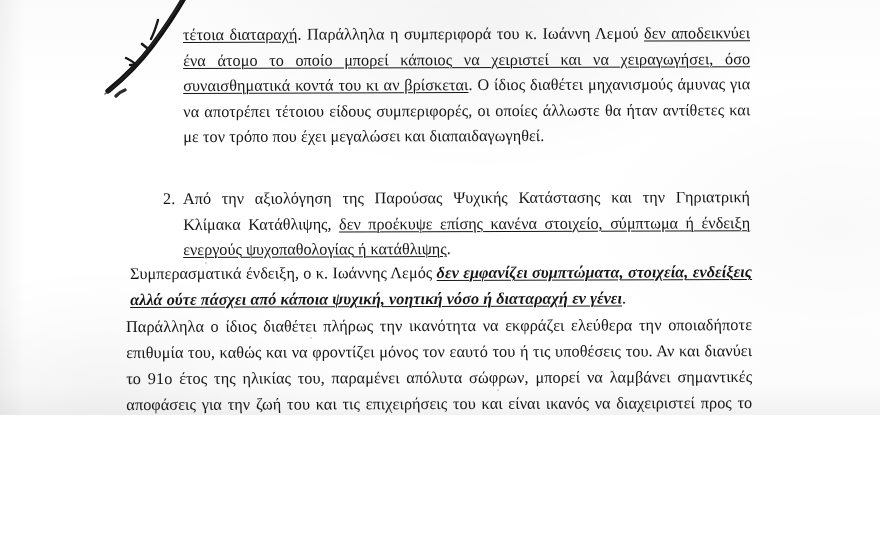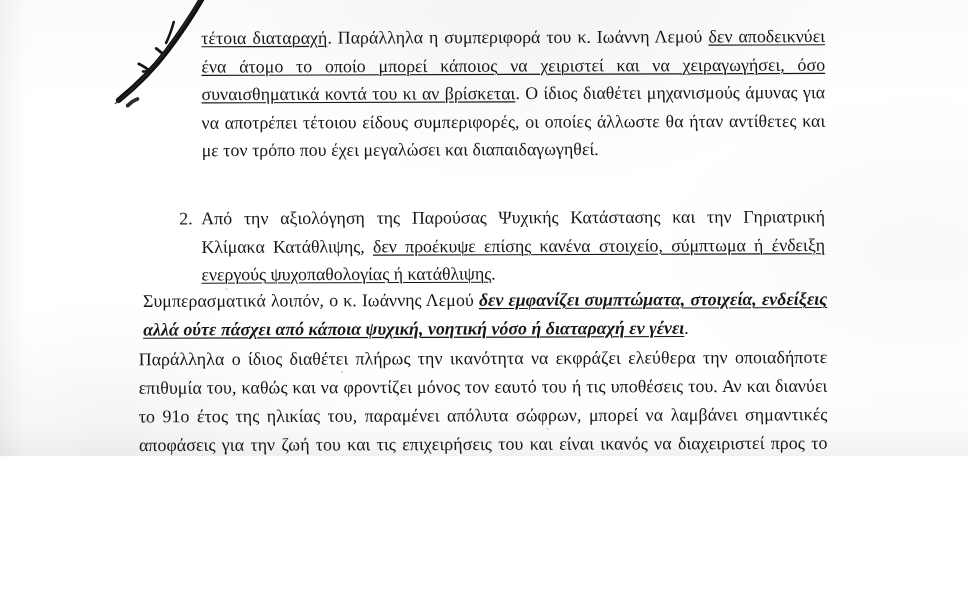--- a/index.html
+++ b/index.html
@@ -123,21 +123,21 @@
   <div class="blk-1 skewed">
     <p class="para"><span class="u">τέτοια διαταραχή</span><span>. Παράλληλα η συμπεριφορά του κ. Ιωάννη Λεμού </span><span class="u">δεν αποδεικνύει ένα άτομο το οποίο μπορεί κάποιος να χειριστεί και να χειραγωγήσει, όσο συναισθηματικά κοντά του κι αν βρίσκεται</span><span>. Ο ίδιος διαθέτει μηχανισμούς άμυνας για να αποτρέπει τέτοιου είδους συμπεριφορές, οι οποίες άλλωστε θα ήταν αντίθετες και με τον τρόπο που έχει μεγαλώσει και διαπαιδαγωγηθεί.</span></p>
   </div>
 
   <div class="listitem skewed">
     <div class="marker">2.</div>
     <div class="listbody"><span>Από την αξιολόγηση της Παρούσας Ψυχικής Κατάστασης και την Γηριατρική Κλίμακα Κατάθλιψης, </span><span class="u">δεν προέκυψε επίσης κανένα στοιχείο, σύμπτωμα ή ένδειξη ενεργούς ψυχοπαθολογίας ή κατάθλιψης</span><span>.</span></div>
   </div>
 
   <div class="blk-3 skewed">
-    <p class="para"><span>Συμπερασματικά λοιπόν, ο κ. Ιωάννης Λεμού </span><span class="u bi">δεν εμφανίζει συμπτώματα, στοιχεία, ενδείξεις αλλά ούτε πάσχει από κάποια ψυχική, νοητική νόσο ή διαταραχή εν γένει</span><span>.</span></p>
+    <p class="para"><span>Συμπερασματικά ένδειξη, ο κ. Ιωάννης Λεμός </span><span class="u bi">δεν εμφανίζει συμπτώματα, στοιχεία, ενδείξεις αλλά ούτε πάσχει από κάποια ψυχική, νοητική νόσο ή διαταραχή εν γένει</span><span>.</span></p>
   </div>
 
   <div class="blk-4 skewed">
     <p class="para indent-first">Παράλληλα ο ίδιος διαθέτει πλήρως την ικανότητα να εκφράζει ελεύθερα την οποιαδήποτε επιθυμία του, καθώς και να φροντίζει μόνος τον εαυτό του ή τις υποθέσεις του. Αν και διανύει το 91ο έτος της ηλικίας του, παραμένει απόλυτα σώφρων, μπορεί να λαμβάνει σημαντικές αποφάσεις για την ζωή του και τις επιχειρήσεις του και είναι ικανός να διαχειριστεί προς το συμφέρον του όλες τις οικονομικές προκλήσεις που πιθανά του προκύψουν. Επιπλέον, η μεγάλη ηλικία ενός ατόμου, δεν σημαίνει απαραίτητα ότι αυτό καθίσταται ανίκανο να αποφασίσει για την ζωή του, να εκφράσει ελεύθερα την βούληση του ή το οποιοδήποτε συναίσθημα δυσφορίας του προκαλέσει το περιβάλλον του.</p>
   </div>
 
   <div class="speck" style="left:131px; top:381px; width:3px; height:3px;"></div>
   <div class="speck" style="left:310px; top:337px; width:2px; height:2px;"></div>
   <div class="speck" style="left:497px; top:389px; width:2px; height:2px;"></div>
   <div class="speck" style="left:291px; top:520px; width:3px; height:2px;"></div>

